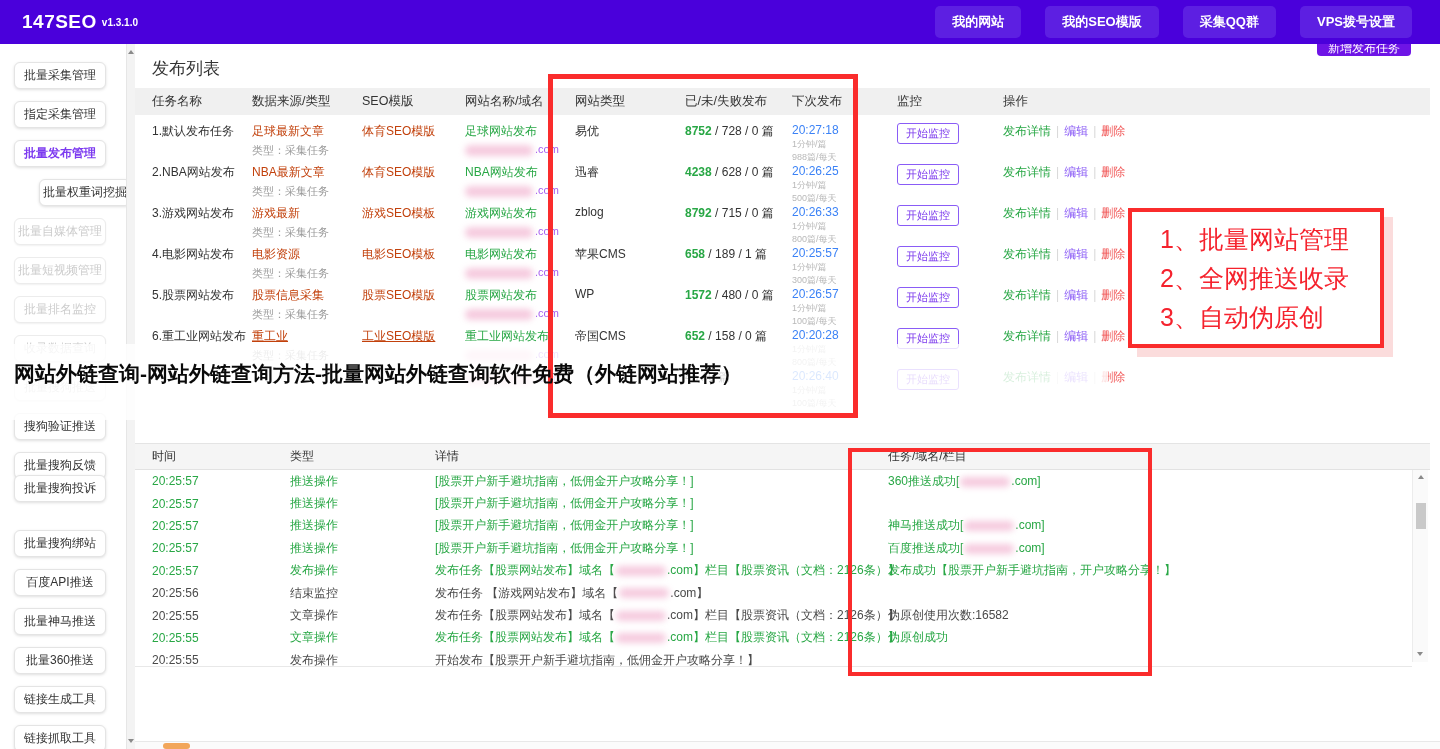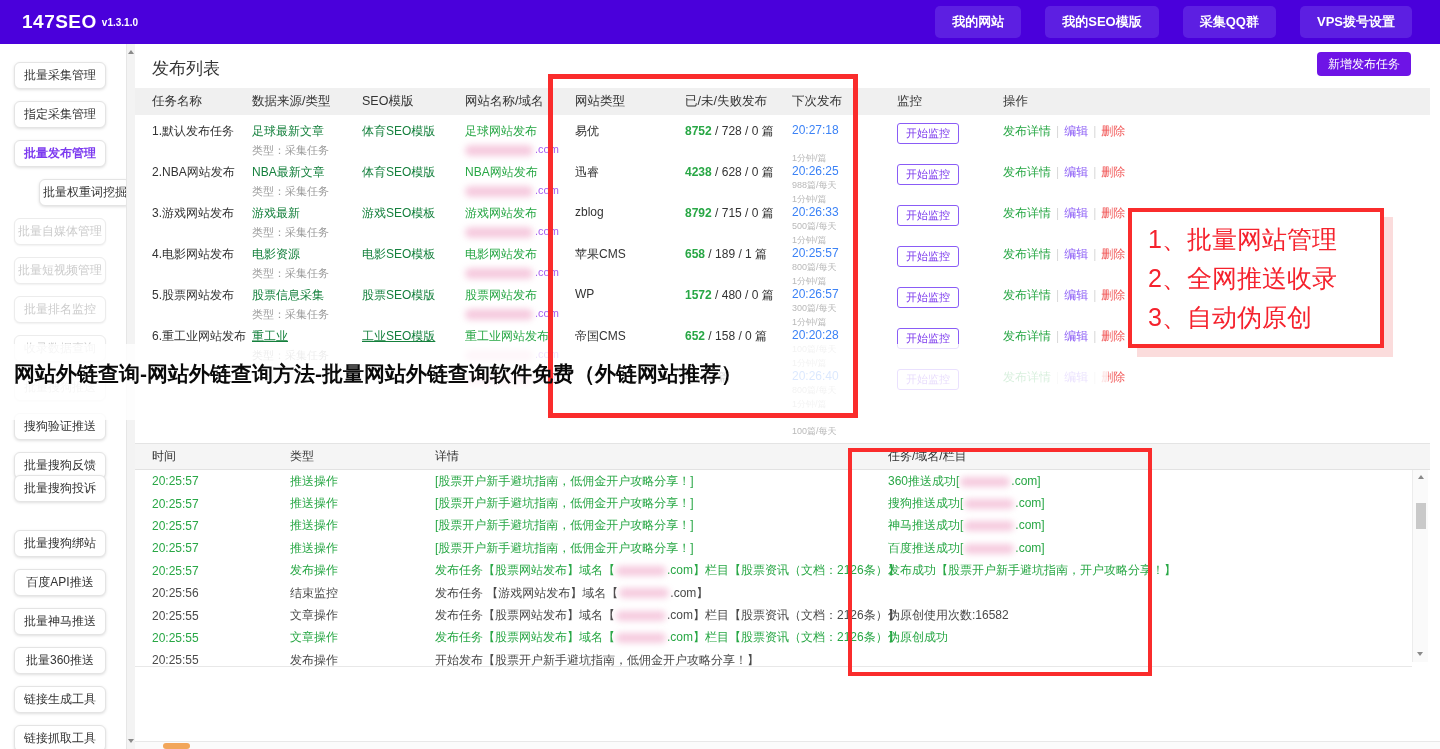--- a/index.html
+++ b/index.html
@@ -27,59 +27,59 @@
   
   #sb-scroll { position:absolute; left:126px; top:44px; width:9px; height:705px; background:#f3f3f3;
                border-left:1px solid #e6e6e6; z-index:3; }
   .tri-up { width:0; height:0; border-left:3px solid transparent; border-right:3px solid transparent;
             border-bottom:4px solid #8a8a8a; margin:6px auto 0; }
   .tri-down { width:0; height:0; border-left:3px solid transparent; border-right:3px solid transparent;
               border-top:4px solid #8a8a8a; margin:0 auto; position:absolute; bottom:6px; left:1px; }
 
   
   #page-title { position:absolute; left:152px; top:57px; font-size:17px; color:#333; z-index:4; }
-  #new-task-btn { position:absolute; left:1317px; top:52px; width:94px; height:24px; background:#6e14e6;
+  #new-task-btn { position:absolute; left:1317px; top:40px; width:94px; height:16px; background:#6e14e6;
                   color:#fff; font-size:12px; border:none; border-radius:4px; cursor:pointer; z-index:4; }
   .pgrid { display:grid; grid-template-columns:100px 110px 103px 110px 110px 107px 105px 106px 1fr;
            padding-left:17px; }
   #pub-header { position:absolute; left:135px; top:88px; width:1295px; height:27px; background:#f0f0f0;
                 align-items:center; font-size:12.5px; color:#333; z-index:4; }
   #pub-rows { position:absolute; left:135px; top:115px; width:1295px; z-index:4; }
   .prow { height:41px; align-items:start; font-size:12px; color:#333; }
   .prow > div { padding-top:8px; }
-  .lnk-purple { color:#15803d; cursor:pointer; }
+  .lnk-purple { color:#c2410c; cursor:pointer; }
   .lnk-purple.hov { text-decoration:underline; }
   .sub-gray { color:#9b9b9b; font-size:11px; margin-top:3px; }
   .site-green { color:#28a745; }
   .domain-line { margin-top:3px; font-size:11px; color:#a55ef0; }
   .blur-pill { display:inline-block; width:68px; height:11px; border-radius:6px; background:#f6cbdf;
                filter:blur(3px); vertical-align:middle; margin-right:2px; }
   .blur-sm { display:inline-block; width:50px; height:10px; border-radius:5px; background:#f6cbdf;
              filter:blur(3px); vertical-align:middle; margin:0 1px; }
   .cnt-done { color:#28a745; font-weight:bold; }
   .next-time { font-size:12px; color:#3b82f6; }
-  .next-sub { font-size:9px; color:#b9b9b9; line-height:11px; margin-top:16px; }
+  .next-sub { font-size:9px; color:#b9b9b9; line-height:11px; margin-top:2px; }
   .monitor-btn { display:inline-block; border:1px solid #8a5cf6; color:#7c3aed; font-size:11px;
                  padding:2px 8px; border-radius:3px; background:#fff; cursor:pointer; }
   .act-link { cursor:pointer; }
   .act-0 { color:#28a745; } .act-1 { color:#8b5cf6; } .act-2 { color:#f15656; }
   .act-sep { color:#d8d8d8; margin:0 5px; }
 
   
   #fade-band { position:absolute; left:0; top:344px; width:1108px; height:76px;
                background:rgba(255,255,255,.82); z-index:15; }
   #headline { position:absolute; left:14px; top:360px; width:720px; font-size:21px; font-weight:bold;
               color:#0a0a0a; z-index:30; white-space:nowrap; }
   #redbox-cols { position:absolute; left:548px; top:74px; width:310px; height:344px;
                  border:5px solid #fa2c2c; z-index:20; }
   #redbox-detail { position:absolute; left:848px; top:448px; width:304px; height:228px;
                    border:4px solid #fa2c2c; z-index:20; }
   #annotation { position:absolute; left:1128px; top:208px; width:256px; height:140px; background:#fff;
                 border:4px solid #fa2c2c; box-shadow:9px 9px 0 #fbdcdc; z-index:22;
-                display:flex; flex-direction:column; justify-content:center; padding-left:16px; gap:6px; }
+                display:flex; flex-direction:column; justify-content:center; padding-left:28px; gap:6px; }
   .ann-line { color:#f5222d; font-size:25px; white-space:nowrap; }
 
   
   .lgrid { display:grid; grid-template-columns:138px 145px 453px 1fr; padding-left:17px; }
   #log-header { position:absolute; left:135px; top:443px; width:1295px; height:27px; background:#f5f5f5;
                 border-top:1px solid #e4e4e4; border-bottom:1px solid #e2e2e2; align-items:center;
                 font-size:12px; color:#333; z-index:4; }
   #log-rows { position:absolute; left:135px; top:470px; width:1277px; height:197px; overflow:hidden;
               border-bottom:1px solid #e8e8e8; z-index:4; }
   .lrow { height:22.4px; align-items:center; font-size:12px; white-space:nowrap; }
@@ -330,21 +330,20 @@
     <div class="lrow lgrid tone-green">
       <div class="lg">20:25:57</div>
       <div class="lg">推送操作</div>
       <div class="lg"><span>[股票开户新手避坑指南，低佣金开户攻略分享！]</span></div>
       <div class="lg"><span>360推送成功[</span><span class="blur-sm"></span><span>.com]</span></div>
     </div>
     <div class="lrow lgrid tone-green">
       <div class="lg">20:25:57</div>
       <div class="lg">推送操作</div>
       <div class="lg"><span>[股票开户新手避坑指南，低佣金开户攻略分享！]</span></div>
-      <div class="lg"><span>搜狗推送成功[</span><span class="blur-sm"></span><span>.com]</span></div>
     </div>
     <div class="lrow lgrid tone-green">
       <div class="lg">20:25:57</div>
       <div class="lg">推送操作</div>
       <div class="lg"><span>[股票开户新手避坑指南，低佣金开户攻略分享！]</span></div>
       <div class="lg"><span>神马推送成功[</span><span class="blur-sm"></span><span>.com]</span></div>
     </div>
     <div class="lrow lgrid tone-green">
       <div class="lg">20:25:57</div>
       <div class="lg">推送操作</div>

